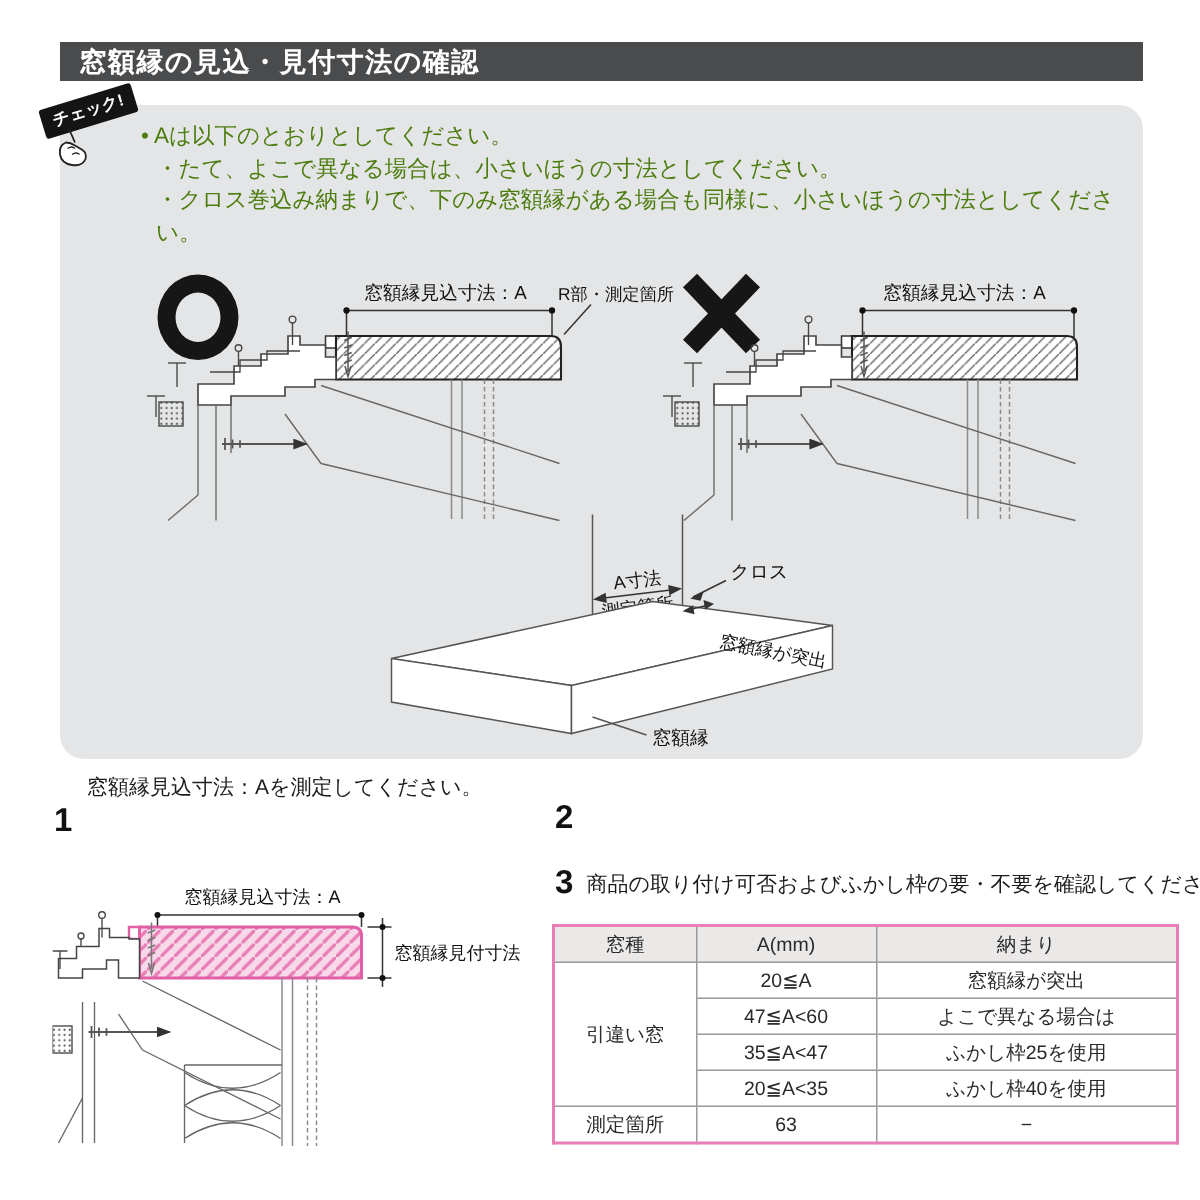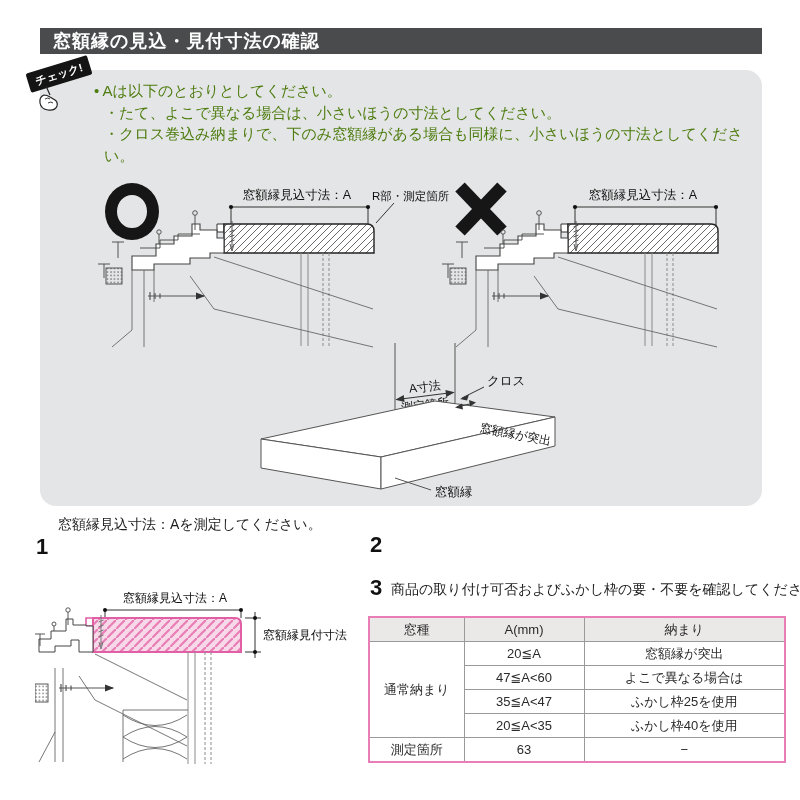--- a/index.html
+++ b/index.html
@@ -344,21 +344,21 @@
         </colgroup>
       <thead>
         <tr>
           <th>窓種</th>
           <th>A(mm)</th>
           <th>納まり</th>
         </tr>
       </thead>
       <tbody>
         <tr>
-          <td rowspan="4">通常納まり</td>
+          <td rowspan="4">引違い窓</td>
           <td>20≦A</td>
           <td>窓額縁が突出</td>
         </tr>
         <tr>
           <td>47≦A&lt;60</td>
           <td>よこで異なる場合は</td>
         </tr>
         <tr>
           <td>35≦A&lt;47</td>
           <td>ふかし枠25を使用</td>

